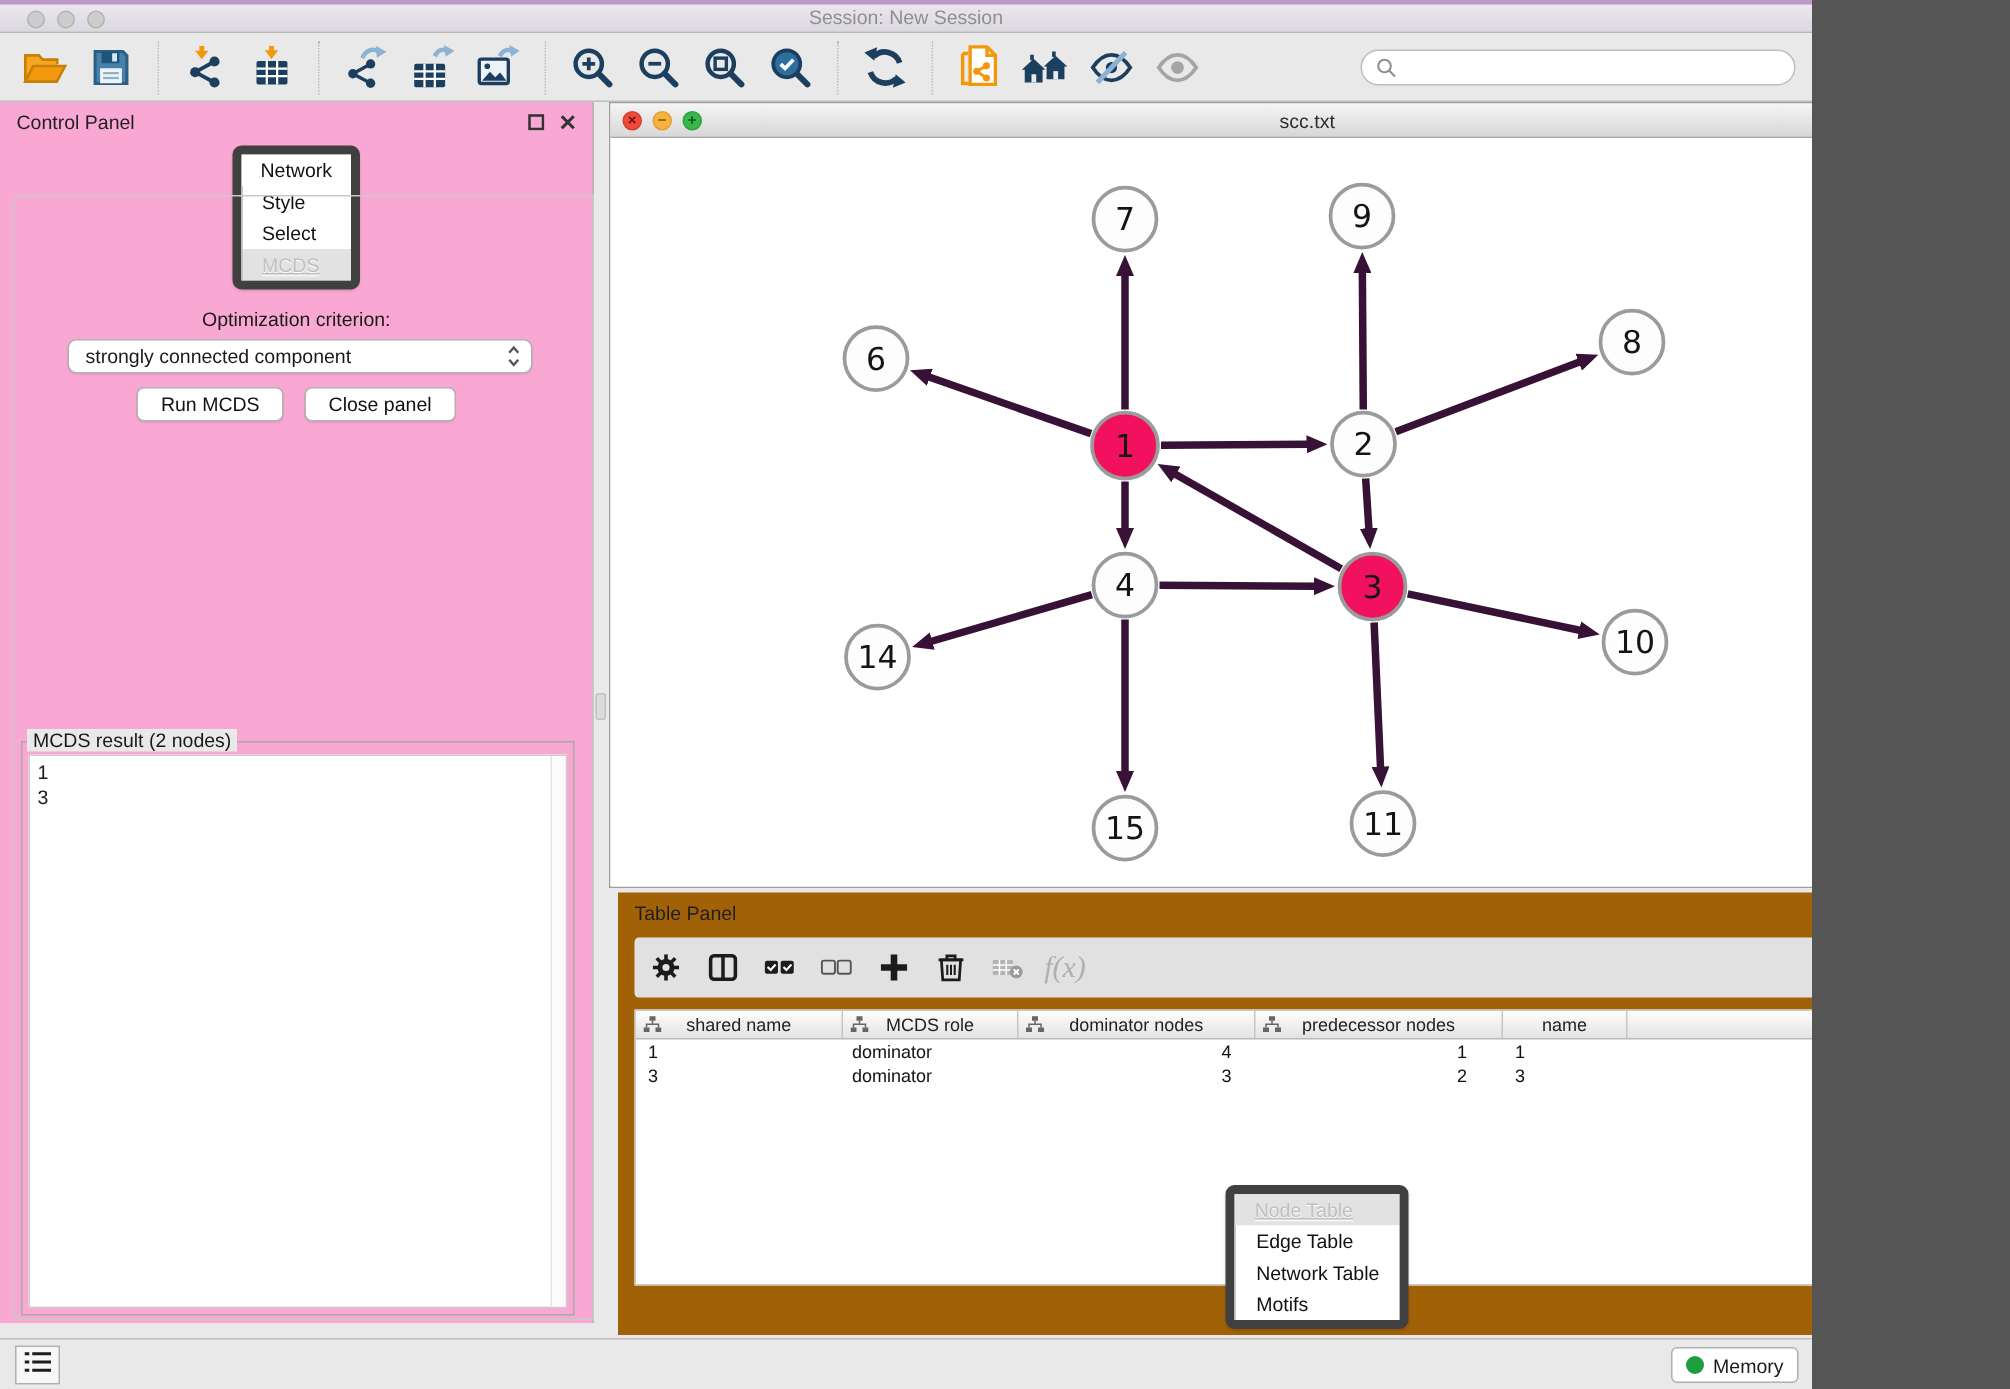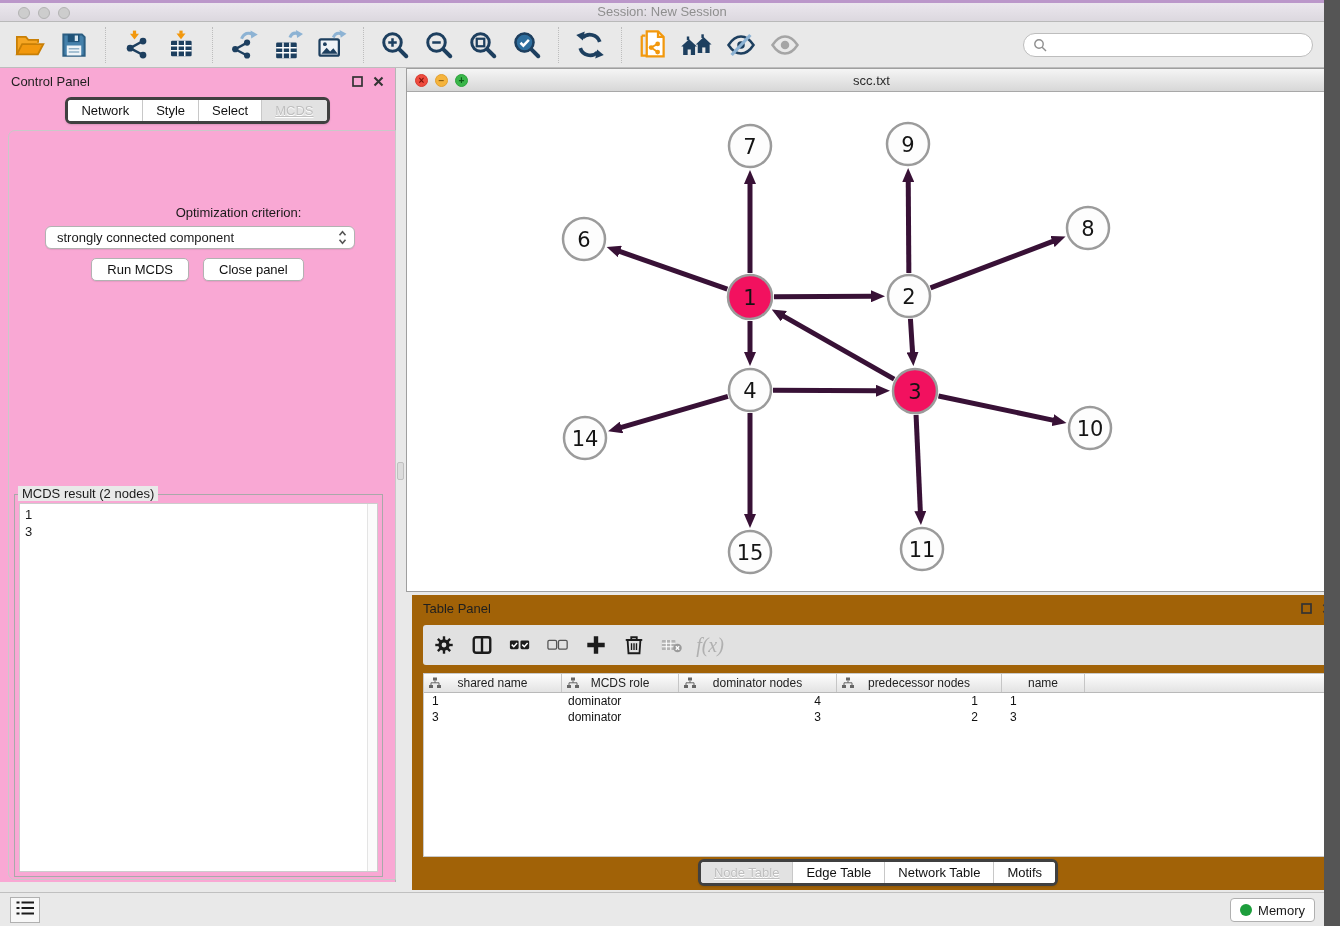--- a/index.html
+++ b/index.html
@@ -1,18 +1,18 @@
 <!DOCTYPE html>
 <html><head>
 <meta charset="utf-8">
 <style>
   * { margin:0; padding:0; box-sizing:border-box; }
   html,body { background:#555; }
   .app {
-    position:relative; width:1324px; height:926px; overflow:hidden;
+    position:relative; width:1208px; height:926px; overflow:hidden;
     background:#e9e9e9; font-family:"Liberation Sans", sans-serif; color:#1a1a1a;
   }
   
   .titlebar { position:absolute; top:0; left:0; right:0; height:22px;
     background:linear-gradient(#ede9f0,#dcd8df); border-bottom:1px solid #b9b9b9; }
   .titlebar-accent { position:absolute; top:0; left:0; right:0; height:3px; background:#bb97ca; }
   .titlebar-title { position:absolute; left:0; right:0; top:3px; text-align:center;
     font-size:13px; line-height:18px; color:#8f8f8f; }
   .traffic-inactive { position:absolute; left:18px; top:7px; display:flex; gap:8px; }
   .traffic-inactive span { width:12px; height:12px; border-radius:50%; background:#cdcdcd; border:1px solid #b3b3b3; }
@@ -24,35 +24,35 @@
   .tb-icon.disabled { opacity:.9; }
   .tb-sep { height:36px; border-left:1px dotted #bdbdbd; margin:0 9px; }
   .toolbar-search { margin-left:auto; margin-right:11px; width:290px; height:24px;
     background:#fff; border:1px solid #bdbdbd; border-radius:13px;
     display:flex; align-items:center; padding:0 9px; gap:5px; }
   .toolbar-search input { border:none; outline:none; flex:1; font-size:13px; background:transparent;
     font-family:"Liberation Sans",sans-serif; }
   
   .panel-header { height:26px; display:flex; align-items:center; padding:0 11px; font-size:13px; color:#1f1f1f; }
   .panel-header .controls { margin-left:auto; display:flex; gap:10px; align-items:center; }
-  .seg { display:inline-flex; border:3px solid #404040; border-radius:6px; overflow:hidden;
-    background:#fff; box-shadow:0 1px 2px rgba(0,0,0,.12); }
+  .seg { display:inline-flex; border:6px solid #404040; border-radius:6px; overflow:hidden;
+    background:#fff; box-shadow:0 1px 2px rgba(0,0,0,.12);flex-direction:column; }
   .seg-tab { padding:3px 13px; font-size:13px; color:#111; background:#fff;
     border-left:1px solid #c8c8c8; white-space:nowrap; cursor:default; }
   .seg-tab:first-child { border-left:none; }
   .seg-tab.selected { background:#e2e2e2; color:#bfbfbf; text-shadow:0 1px 0 #fff;text-decoration:underline; }
   .mac-btn { background:#fff; border:1px solid #b2b2b2; border-radius:5px;
     font-size:13px; padding:3px 15px; color:#111; box-shadow:0 1px 1px rgba(0,0,0,.08); }
   
   .control-panel { position:absolute; left:0; top:68px; width:396px; height:814px;
     background:#f9a8d4; border-right:1px solid #b5b5b5; }
   .cp-tabs-row { position:absolute; top:29px; left:0; right:0; display:flex; justify-content:center; }
   .cp-body-border { position:absolute; top:62px; left:8px; right:-1px; bottom:2px;
     border:1px solid #c9c9c9; border-radius:7px 0 0 7px; }
-  .opt-label { position:absolute; top:137px; left:0; width:100%; text-align:center; font-size:13px;margin-left:41px; }
+  .opt-label { position:absolute; top:137px; left:0; width:100%; text-align:center; font-size:13px; }
   .dropdown { position:absolute; top:158px; left:45px; width:310px; height:23px;
     background:#fff; border:1px solid #b2b2b2; border-radius:6px;
     display:flex; align-items:center; padding-left:11px; font-size:13px;
     box-shadow:0 1px 1px rgba(0,0,0,.08); }
   .dropdown .chev { margin-left:auto; margin-right:7px; display:flex; }
   .cp-buttons { position:absolute; top:190px; left:0; width:100%; display:flex; justify-content:center; gap:14px; }
   .result-group { position:absolute; left:14px; right:12px; top:426px; bottom:5px; border:1px solid #a9a9a9; }
   .result-legend { position:absolute; top:-9px; left:3px; background:#e9e9e9; padding:0 4px; font-size:13px; }
   .result-inner { position:absolute; left:4px; right:4px; top:8px; bottom:4px; background:#fff;
     border:1px solid #cdcdcd; display:flex; }

